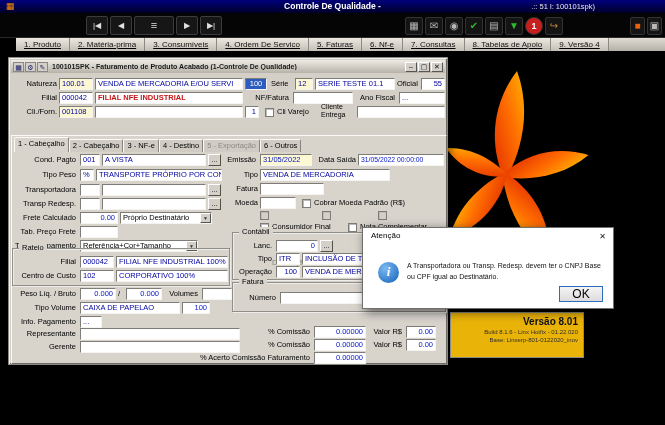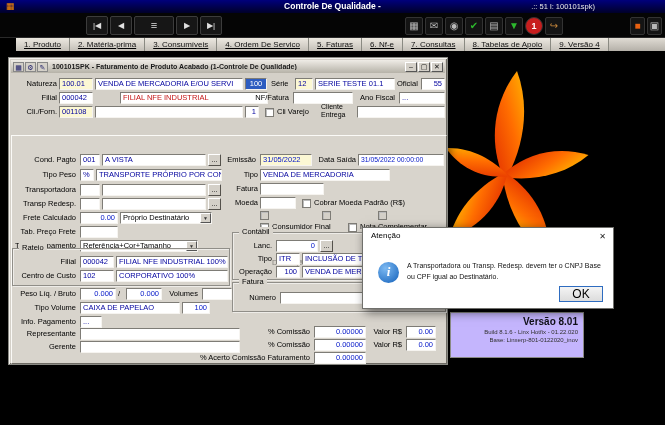--- a/index.html
+++ b/index.html
@@ -32,21 +32,21 @@
   .wtext { flex:1; font-size:7px; font-weight:bold; color:#181818; padding-left:3px; white-space:nowrap; overflow:hidden; }
   .wctl { width:12px; height:10px; margin-left:1px; background:#d4d0c8; border:1px solid; border-color:#fff #555 #555 #fff; font-size:7px; line-height:8px; text-align:center; color:#111; }
 
   .lbl { position:absolute; height:12px; line-height:12px; font-size:7.5px; color:#000; white-space:nowrap; }
   .lbl.r { text-align:right; }
   .lbl.sm { font-size:7px; line-height:8px; height:8px; }
   .lbl.dis { color:#86847e;margin-top:48px; }
   .inp { position:absolute; height:12px; line-height:10px; font-size:7.5px; padding:0 2px; color:#00009e; background:#fff; border:1px solid; border-color:#7e7c76 #f6f4f0 #f6f4f0 #7e7c76; white-space:nowrap; overflow:hidden; }
   .inp.y { background:#fcf8d4; }
   .inp.num { text-align:right; }
-  .inp.red { color:#c41414; font-weight:normal;margin-left:25px; }
+  .inp.red { color:#c41414; font-weight:bold; }
   .inp.sel { background:#2d5cc0; color:#fff; text-align:center; }
   .inp.blue { color:#0014c8; }
   .inp.blk { color:#000; }
   .inp.f7 { font-size:6.8px; }
   .browse { position:absolute; width:13px; height:12px; background:#d4d0c8; border:1px solid; border-color:#fff #55524c #55524c #fff; font-size:7px; line-height:9px; text-align:center; color:#000; }
   .car { position:absolute; width:11px; height:10px; background:#d4d0c8; border:1px solid; border-color:#fff #555 #555 #fff; font-size:5px; line-height:9px; text-align:center; color:#333; }
   .cb { position:absolute; width:9px; height:9px; background:#fff; border:1px solid #7e7c76; box-shadow: inset 1px 1px 0 #bbb; }
   .cb.dis { background:#d4d0c8; }
 
   .tabs { position:absolute; display:flex; align-items:flex-end; }
@@ -54,21 +54,21 @@
   .tab.active { height:15px; background:#d8d4cc; }
   .tab.dis { color:#8c8a84; }
   .tab.hl { color:#c41414; text-decoration:underline; }
 
   #panel { position:absolute; left:2px; top:77px; width:436px; height:229px; background:#d8d4cc; border:1px solid; border-color:#fbfaf7 #6e6b64 #6e6b64 #fbfaf7; }
 
   .group { position:absolute; border:1px solid #908e88; box-shadow: inset 1px 1px 0 #eeece8, 1px 1px 0 #eeece8; }
   .glegend { position:absolute; top:-6px; left:6px; height:10px; line-height:10px; font-size:7.5px; background:#d8d4cc; padding:0 3px; color:#000; }
 
   
-  #verpanel { position:absolute; left:450px; top:312px; width:134px; height:46px; background:#c4b5fd; border:1px solid #8a8a84; z-index:12; padding:3px 5px; text-align:right; }
+  #verpanel { position:absolute; left:450px; top:312px; width:134px; height:46px; background:#eab308; border:1px solid #8a8a84; z-index:12; padding:3px 5px; text-align:right; }
   .vtitle { font-size:10px; font-weight:bold; color:#101018; }
   .vline { font-size:6px; color:#30302e; margin-top:2px; white-space:nowrap; }
 
   
   #dialog { position:absolute; left:362px; top:227px; width:252px; height:82px; background:#fff; border:1px solid #70706c; box-shadow:3px 3px 10px rgba(0,0,0,.6); z-index:50; }
   .dtitle { position:absolute; left:8px; top:3px; font-size:8px; color:#000; }
   .dclose { position:absolute; right:3px; top:2px; width:15px; height:13px; font-size:8px; line-height:13px; text-align:center; color:#222; }
   .dicon { position:absolute; left:15px; top:34px; width:21px; height:21px; border-radius:50%; background:radial-gradient(circle at 35% 30%, #7cb9f2, #1260ba); color:#fff; font-family:"Liberation Serif", serif; font-style:italic; font-weight:bold; font-size:13px; text-align:center; line-height:20px; }
   .dline { position:absolute; left:44px; font-size:7px; color:#101010; white-space:nowrap; }
   .dok { position:absolute; left:196px; top:58px; width:44px; height:16px; background:linear-gradient(#f4f4f4,#dcdcdc); border:1px solid #2e6cc0; font-size:12px; text-align:center; line-height:14px; color:#000; }
@@ -168,20 +168,28 @@
     <div class="inp" style="left:86px;top:48px;width:148px"></div>
     <div class="inp num" style="left:236px;top:48px;width:14px">1</div>
     <div class="cb" style="left:256px;top:50px"></div>
     <div class="lbl" style="left:268px;top:48px;width:40px">Cli Varejo</div>
     <div class="lbl sm" style="left:312px;top:45px;width:30px">Cliente</div>
     <div class="lbl sm" style="left:312px;top:53px;width:30px">Entrega</div>
     <div class="inp" style="left:348px;top:48px;width:88px"></div>
 
 
     <div id="panel">
+      <div class="tabs" style="left:2px;top:2px;height:14px">
+        <div class="tab active">1 - Cabeçalho</div>
+        <div class="tab">2 - Cabeçalho</div>
+        <div class="tab">3 - NF-e</div>
+        <div class="tab">4 - Destino</div>
+        <div class="tab dis">5 - Exportação</div>
+        <div class="tab">6 - Outros</div>
+      </div>
 
       <div class="lbl r" style="left:0;top:18px;width:64px">Cond. Pagto</div>
       <div class="inp" style="left:68px;top:18px;width:20px">001</div>
       <div class="inp" style="left:90px;top:18px;width:104px">A VISTA</div>
       <div class="browse" style="left:196px;top:18px">...</div>
 
       <div class="lbl r" style="left:0;top:33px;width:64px">Tipo Peso</div>
       <div class="inp" style="left:68px;top:33px;width:14px">%</div>
       <div class="inp" style="left:84px;top:33px;width:126px">TRANSPORTE PRÓPRIO POR CONTA D</div>
 

